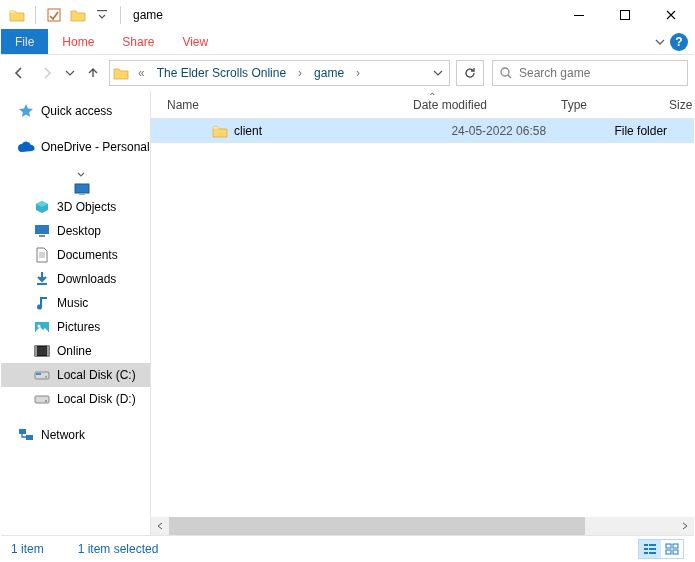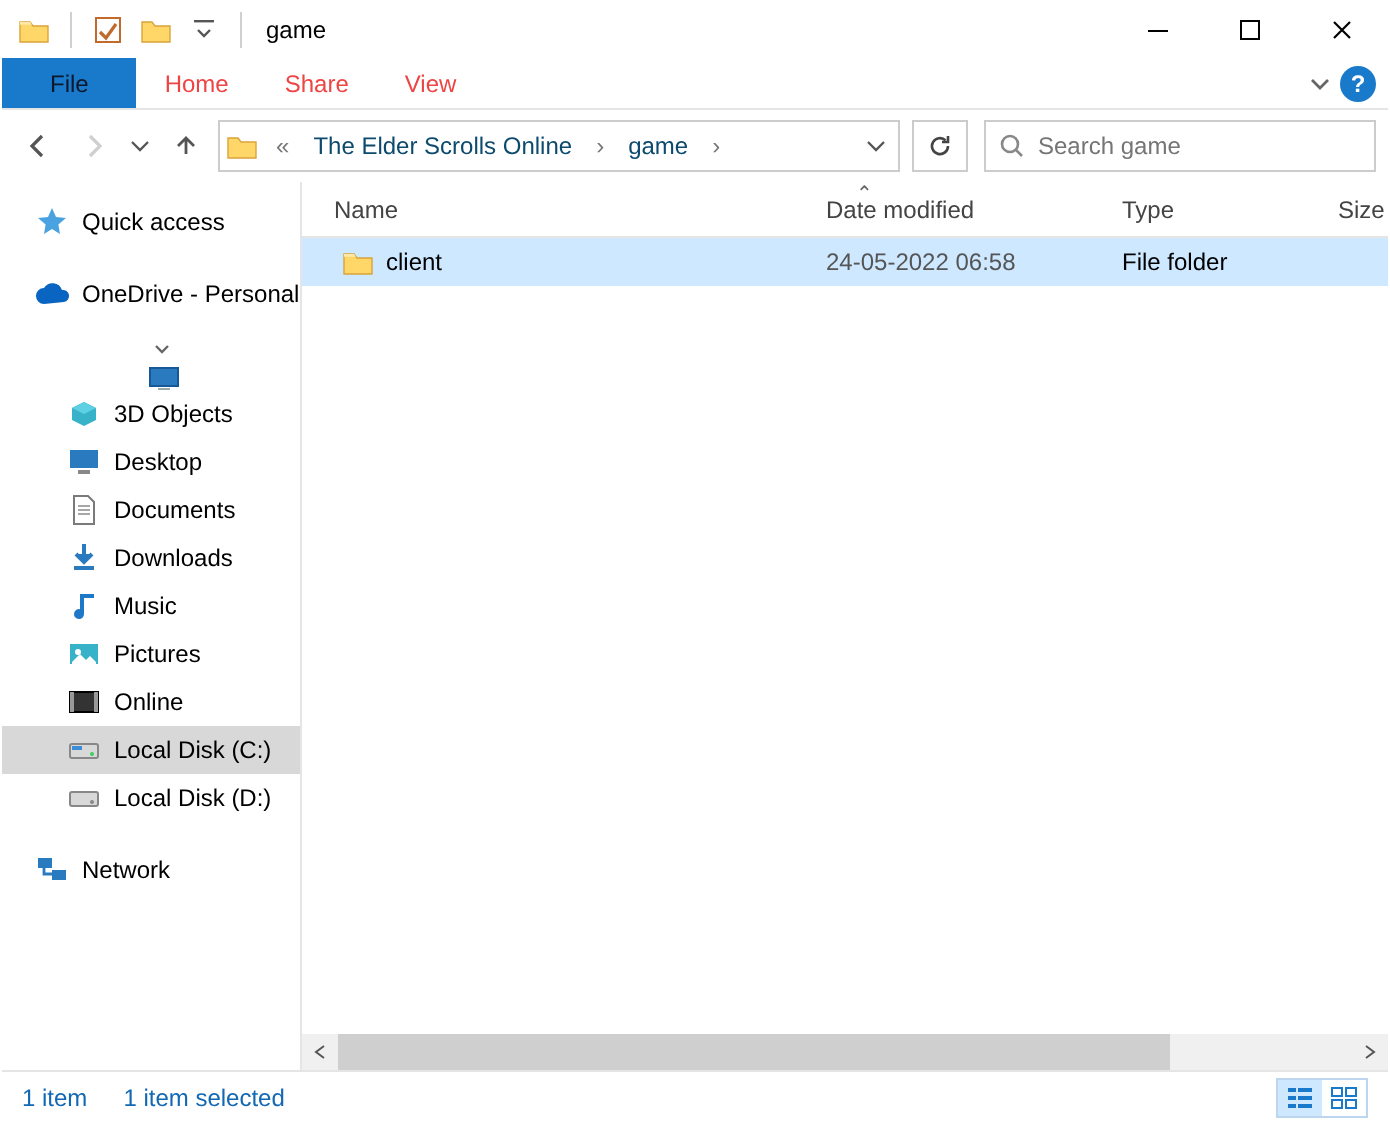--- a/index.html
+++ b/index.html
@@ -8,21 +8,21 @@
   .titlebar { height: 28px; display: flex; align-items: center; background: #fff; }
   .qat { display: flex; align-items: center; gap: 4px; padding: 0 4px 0 6px; }
   .qat span { width: 20px; height: 20px; display: flex; align-items: center; justify-content: center; }
   .titlebar .sep { width: 0; height: 18px; border-right: 1px solid #d0d0d0; margin: 0 4px; }
   .titlebar .title { padding-left: 8px; color: #000; flex: 0 0 auto; }
   .titlebar .spacer { flex: 1; }
   .winbtns { display: flex; }
   .winbtn { width: 46px; height: 28px; display: flex; align-items: center; justify-content: center; color: #000; }
   
   .tabs { height: 26px; display: flex; align-items: stretch; border-bottom: 1px solid #e5e5e5; }
-  .filetab { background:#1979ca; color:#0f172a; padding: 0 24px; display:flex; align-items:center; font-size:12px; }
+  .filetab { background:#1979ca; color:#e5e5e5; padding: 0 14px; display:flex; align-items:center; font-size:12px; }
   .tab { padding: 0 14px; display:flex; align-items:center; color:#ef4444; }
   .tabs .spacer { flex:1; }
   .tabs .right { display:flex; align-items:center; padding-right:6px; gap:4px; }
   .help { width:18px; height:18px; border-radius:50%; background:#1979ca; color:#fff; font-weight:bold; display:flex; align-items:center; justify-content:center; font-size:12px; }
   
   .addrrow { height: 36px; display:flex; align-items:center; padding: 2px 6px; gap:4px; }
   .navbtn { width:24px; height:28px; display:flex; align-items:center; justify-content:center; color:#555; }
   .navbtn.disabled { color:#c4c4c4; }
   .addrbox { flex:1; height:26px; border:1px solid #ccc; display:flex; align-items:center; padding:0 2px; gap:4px; }
   .addrbox .folder { width:18px; height:18px; display:flex; align-items:center; justify-content:center; }
@@ -48,30 +48,30 @@
   .cols { height:28px; display:flex; align-items:center; border-bottom:1px solid #e5e5e5; color:#444; position:relative; }
   .col { padding-left:10px; border-right:1px solid transparent; height:100%; display:flex; align-items:center; }
   .col.name { width:252px; padding-left:16px; }
   .col.date { width:148px; }
   .col.type { width:108px; }
   .col.size { flex:1; }
   .cols .sorticon { position:absolute; left:277px; top:0; color:#666; font-size:10px; }
   .rows { flex:1; position:relative; }
   .row { height:24px; display:flex; align-items:center; color:#000; }
   .row.sel { background:#cde8ff; }
-  .row .c { height:100%; display:flex; align-items:center; }
+  .row .c { height:100%; display:flex; align-items:center;margin-left:41px; }
   .row .c.name { width:252px; padding-left:20px; gap:6px; }
   .row .c.date { width:148px; padding-left:10px; color:#555;}
   .row .c.type { width:108px; padding-left:10px; color:#000000;}
   .hscroll { height:18px; display:flex; align-items:stretch; }
   .hscroll .arrow { width:18px; background:#f0f0f0; display:flex; align-items:center; justify-content:center; color:#555; }
   .hscroll .track { flex:1; background:#f0f0f0; position:relative; }
   .hscroll .thumb { position:absolute; left:0; top:0; bottom:0; width:82%; background:#cfcfcf; }
   
-  .status { height:26px; border-top:1px solid #e5e5e5; display:flex; align-items:center; padding:0 10px; gap:18px; color:#1268b3; }
+  .status { height:26px; border-top:1px solid #e5e5e5; display:flex; align-items:center; padding:0 10px; gap:34px; color:#1268b3; }
   .status .spacer { flex:1; }
   .viewtoggle { display:flex; border:1px solid #bcd6ef; }
   .viewtoggle span { width:22px; height:18px; display:flex; align-items:center; justify-content:center; font-size:11px; }
   .viewtoggle .active { background:#cde8ff; }
   
   svg { display:block; }
 </style>
 </head>
 <body>
 

